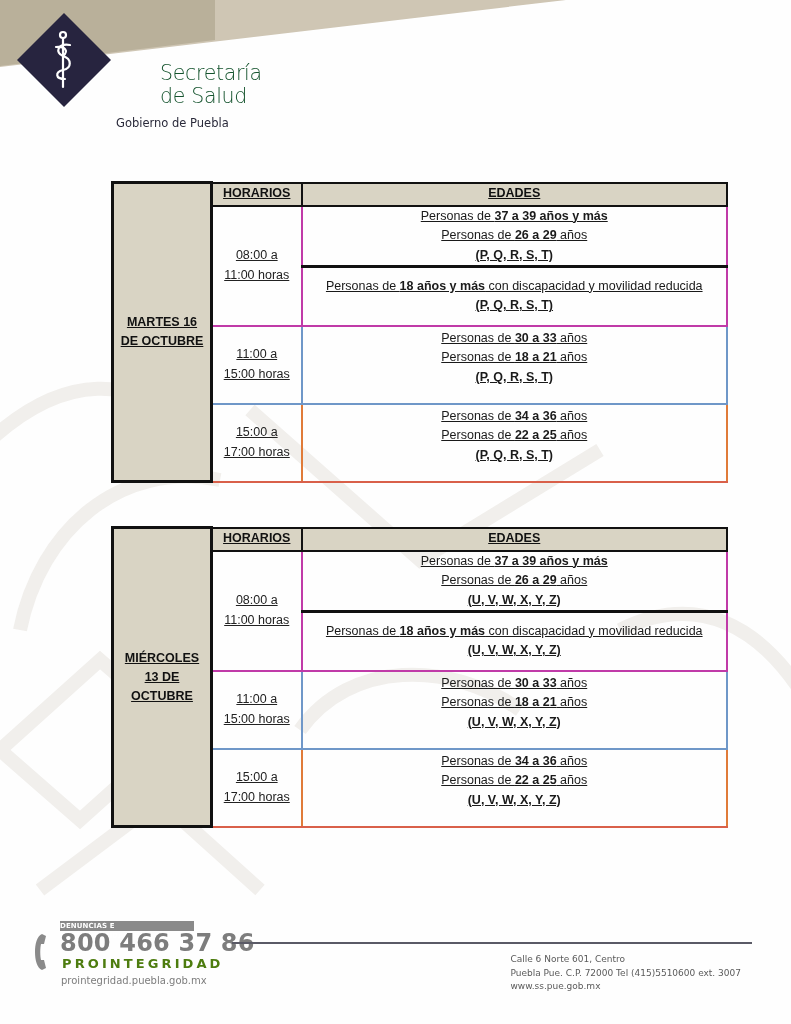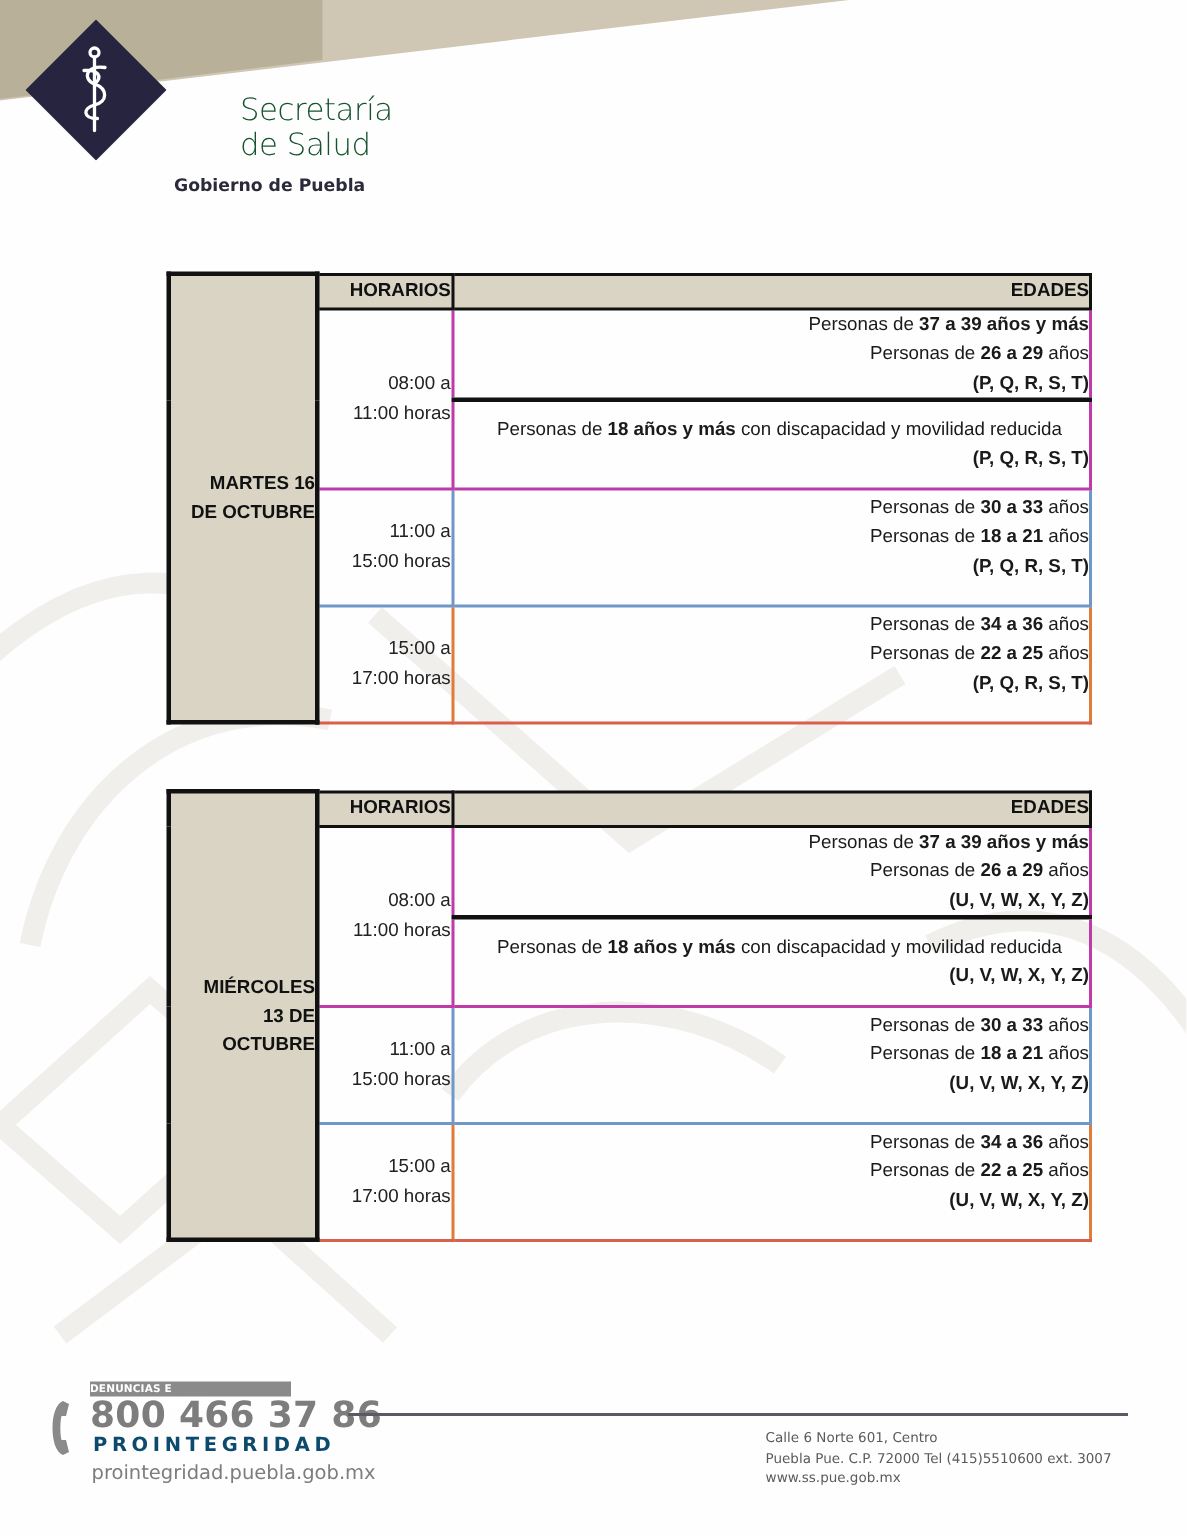--- a/index.html
+++ b/index.html
@@ -4,42 +4,42 @@
 <style>
   * { box-sizing: border-box; margin: 0; padding: 0; }
   html, body { width: 791px; height: 1024px; background: #fefefe; overflow: hidden; }
   body { position: relative; font-family: "DejaVu Sans", "Liberation Sans", sans-serif; color: #111; }
 
   .bg-band { position: absolute; left: 0; top: 0; width: 791px; height: 140px; }
   .watermark { position: absolute; left: 0; top: 330px; width: 791px; height: 600px; pointer-events: none; }
 
   .logo-diamond { position: absolute; left: 17px; top: 13px; width: 94px; height: 94px; }
   .logo-title { position: absolute; left: 115px; top: 62px; font-family: "DejaVu Sans", sans-serif; font-weight: 300; font-size: 20.5px; line-height: 23px; color: #14532d; letter-spacing: -0.3px; margin-left: 45px; }
-  .logo-sub { position: absolute; left: 116px; top: 116px; font-family: "DejaVu Sans", sans-serif; font-weight: bold; font-size: 11.5px; color: #2a2a3a; }
+  .logo-sub { position: absolute; left: 116px; top: 116px; font-family: "DejaVu Sans", sans-serif; font-weight: normal; font-size: 11.5px; color: #2a2a3a; }
 
   .sched { position: absolute; left: 111px; width: 617px; border-collapse: collapse; table-layout: fixed; font-family: "Liberation Sans", "DejaVu Sans", sans-serif; font-size: 12.5px; }
-  .sched td, .sched th { text-align: right; vertical-align: middle; line-height: 19.5px; }
+  .sched td, .sched th { text-align: center; vertical-align: middle; line-height: 19.5px; text-decoration: underline; }
   .sched .day { background: #d9d4c4; border: 3px solid #111; font-weight: bold; font-size: 12.5px; line-height: 19px; width: 99px; }
   .sched th { background: #d9d4c4; border: 2px solid #111; font-weight: bold; height: 23px; font-size: 12.5px; }
   .sched .hour { border-left: 3px solid #111; color: #222; width: 90px; }
   .sched .ages { color: #1a1a1a; }
   .sched b { font-weight: bold; }
   .mag { border: 2px solid #c03aa8 !important; margin-left: 16px; }
   .blu { border: 2px solid #6f97c8 !important; }
   .org { border: 2px solid #e07b39 !important; }
   .hour.mag, .hour.blu, .hour.org { border-left: 3px solid #111 !important; }
   .sep-top { border-top: 3px solid #111 !important; }
   .bottom-red { border-bottom: 2px solid #d9604a !important; margin-left: 24px; }
 
   .footer-line { position: absolute; left: 232px; top: 942px; width: 520px; height: 2px; background: #5a5a66; }
   .footer-badge { position: absolute; left: 60px; top: 921px; width: 134px; height: 10px; background: #8a8a8a; color: #fff; font-size: 7px; font-weight: bold; line-height: 10px; letter-spacing: 0.1px; font-family: "DejaVu Sans", sans-serif; }
   .footer-phone-icon { position: absolute; left: 34px; top: 932px; width: 24px; height: 40px; }
   .footer-phone { position: absolute; left: 60px; top: 931px; font-size: 24px; font-weight: bold; color: #7d7d7d; font-family: "DejaVu Sans", sans-serif; letter-spacing: 0.2px; line-height: 24px; }
-  .footer-brand { position: absolute; left: 62px; top: 956px; font-size: 13px; font-weight: bold; color: #0c4a6e; letter-spacing: 3.1px; font-family: "DejaVu Sans", sans-serif; line-height: 15px; }
-  .footer-url { position: absolute; left: 61px; top: 975px; font-size: 13px; color: #7d7d7d; font-family: "DejaVu Sans", sans-serif; }
+  .footer-brand { position: absolute; left: 62px; top: 956px; font-size: 13px; font-weight: bold; color: #4d7c0f; letter-spacing: 3.1px; font-family: "DejaVu Sans", sans-serif; line-height: 15px; }
+  .footer-url { position: absolute; left: 61px; top: 975px; font-size: 10px; color: #7d7d7d; font-family: "DejaVu Sans", sans-serif; }
   .footer-address { position: absolute; right: 50px; top: 953px; text-align: left; font-size: 9px; line-height: 13.5px; color: #5a5a5a; font-family: "DejaVu Sans", sans-serif; }
 </style>
 </head>
 <body>
 
 <svg class="bg-band" viewBox="0 0 791 140">
   <polygon points="0,0 566,0 0,67" fill="#cfc6b4"></polygon>
   <polygon points="0,0 215,0 215,40 0,66" fill="#b9b09a"></polygon>
 </svg>
 

